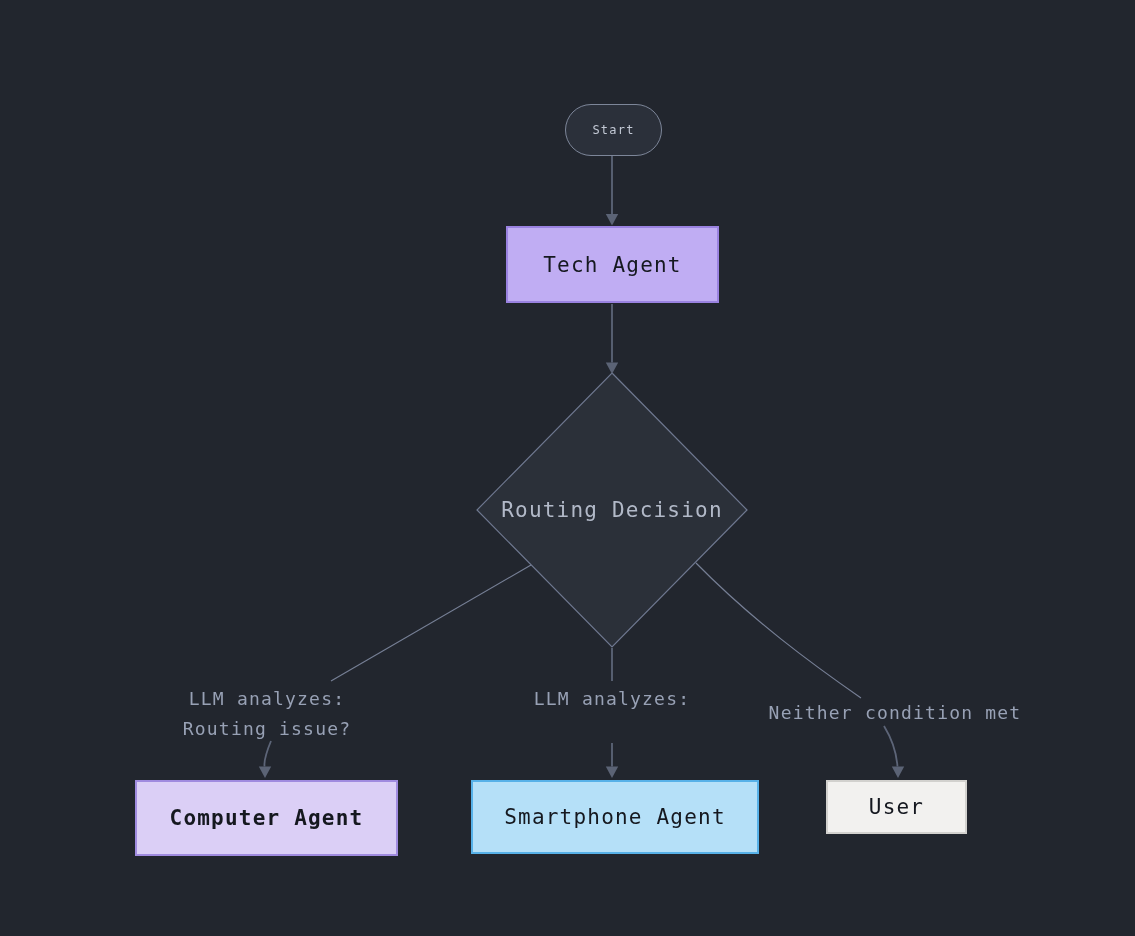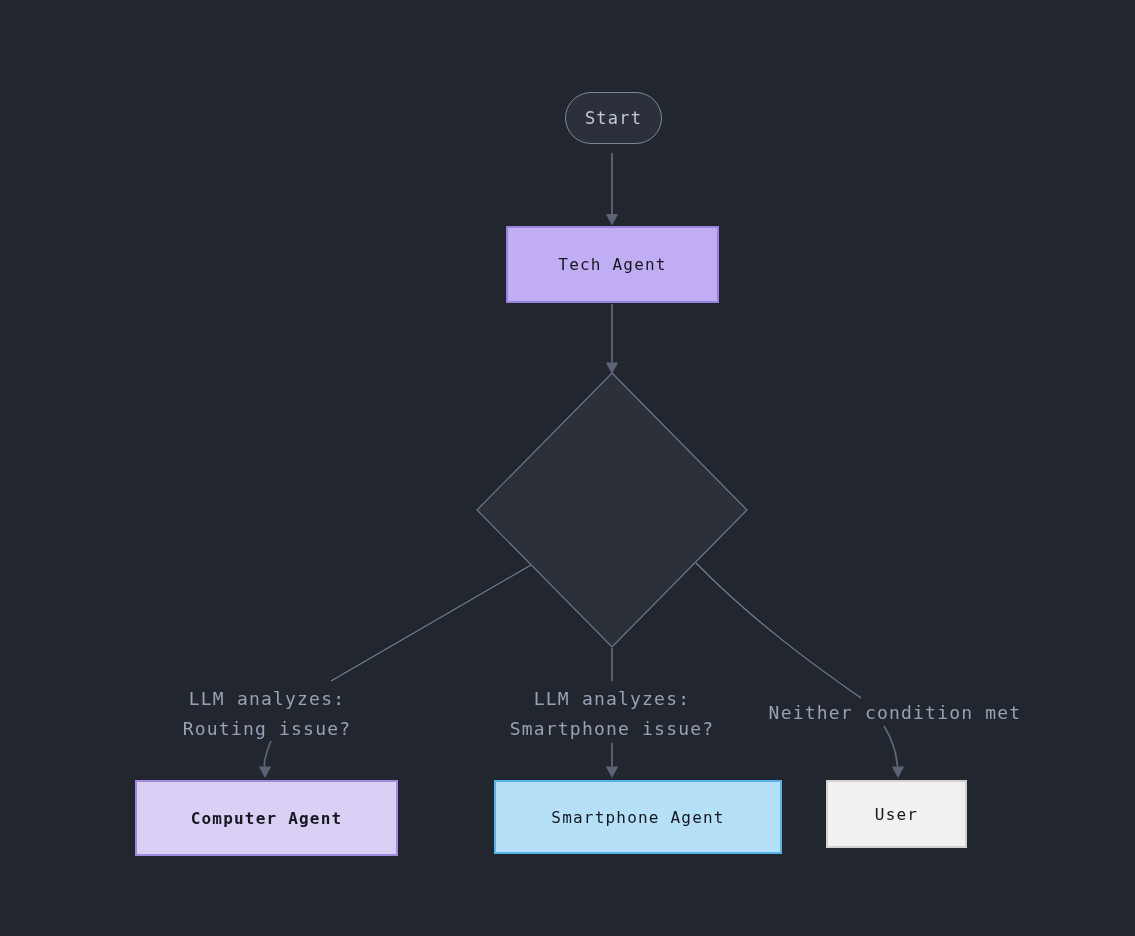--- a/index.html
+++ b/index.html
@@ -19,58 +19,58 @@
     left: 0; top: 0;
     width: 1135px;
     height: 936px;
   }
   .node {
     position: absolute;
     display: flex;
     align-items: center;
     justify-content: center;
     box-sizing: border-box;
-    font-size: 16px;
+    font-size: 21px;
     letter-spacing: 1.2px;
     white-space: nowrap;
   }
   .node-start {
-    left: 565px; top: 92px; width: 97px; height: 52px;
+    left: 565px; top: 104px; width: 97px; height: 52px;
     background: var(--default-fill, #2b303a);
     border: 1.5px solid var(--default-border, #7d8699);
     border-radius: 26px;
     color: var(--default-text, #c2c8d4);
-    font-size: 17px;
+    font-size: 12px;
   }
   .node-tech {
     left: 506px; top: 226px; width: 213px; height: 77px;
     background: var(--purple-fill, #c0adf3);
     border: 2px solid var(--purple-border, #9a82e0);
     color: var(--node-text-dark, #15181f);
   }
   .node-routing-label {
     left: 462px; top: 496px; width: 300px; height: 28px;
     color: var(--diamond-text, #b2b9c8);
     background: transparent;
   }
   .node-computer {
     left: 135px; top: 780px; width: 263px; height: 76px;
     background: var(--light-purple-fill, #dbcff6);
     border: 2px solid var(--light-purple-border, #a08bdf);
     color: var(--node-text-dark, #15181f);
     font-weight: bold;
   }
   .node-smartphone {
-    left: 494px; top: 780px; width: 288px; height: 74px;
+    left: 471px; top: 780px; width: 288px; height: 74px;
     background: var(--blue-fill, #b5e0f8);
     border: 2px solid var(--blue-border, #57b1e8);
     color: var(--node-text-dark, #15181f);
   }
   .node-user {
-    left: 826px; top: 780px; width: 141px; height: 68px;
+    left: 826px; top: 780px; width: 141px; height: 54px;
     background: var(--white-fill, #f2f1ef);
     border: 2px solid var(--white-border, #d2d1ce);
     color: var(--node-text-dark, #15181f);
   }
   .edge-label {
     position: absolute;
     text-align: center;
     color: var(--edge-label-text, #98a1b5);
     font-size: 18px;
     letter-spacing: 1.2px;
@@ -107,34 +107,34 @@
 
     <path d="M696 563 C752 620 812 664 861 698" style="stroke:var(--edge-line-light,#767f95); stroke-width:1.2; fill:none"></path>
     <path d="M884 726 C892 739 896.5 753 897.5 766.5" style="stroke:var(--edge-line,#5d6578); stroke-width:1.8; fill:none"></path>
     <polygon points="891.8,766.5 904.2,766.5 898,778" style="fill:var(--arrowhead,#5b6375)"></polygon>
   </svg>
 
   <div class="node node-start">Start</div>
 
   <div class="node node-tech">Tech Agent</div>
 
+  <div class="node node-routing-label">Routing Decision</div>
 
   <div class="node node-computer">Computer Agent</div>
 
   <div class="node node-smartphone">Smartphone Agent</div>
 
   <div class="node node-user">User</div>
 
   <div class="edge-label label-computer">
     <span>LLM analyzes:</span>
     <span>Routing issue?</span>
   </div>
 
   <div class="edge-label label-smartphone">
     <span>LLM analyzes:</span>
-    <span>Smartphone issue?</span>
   </div>
 
   <div class="edge-label label-neither">
     <span>Neither condition met</span>
   </div>
 
 </div>
 
 </body></html>

